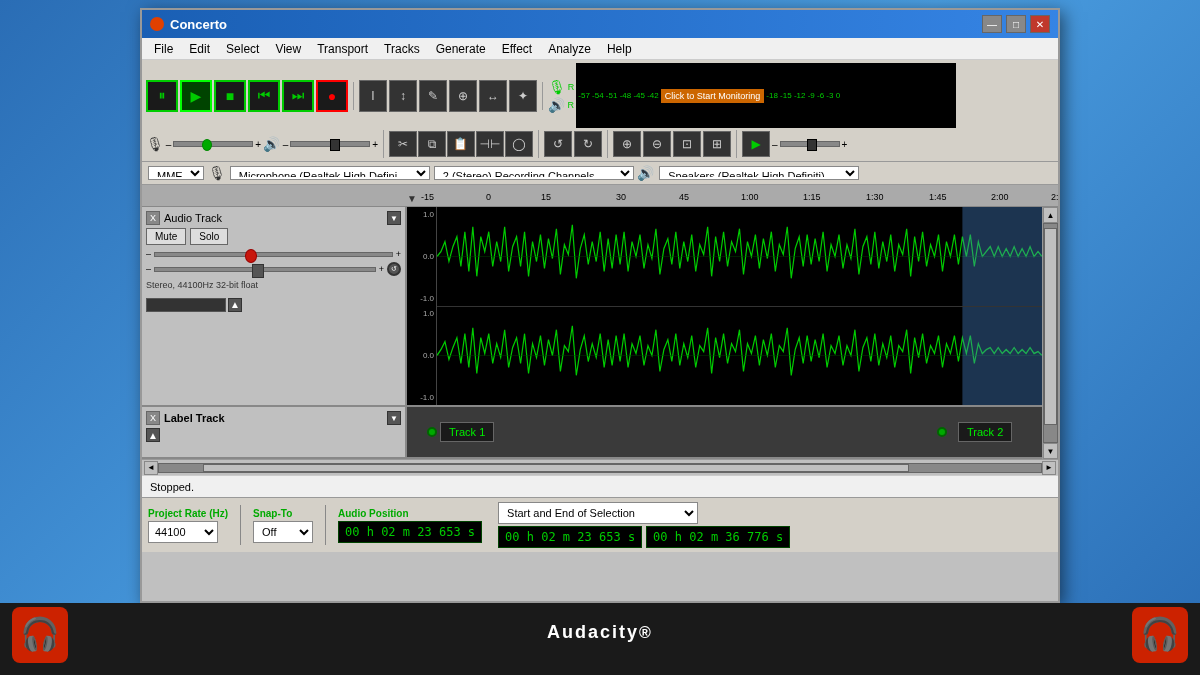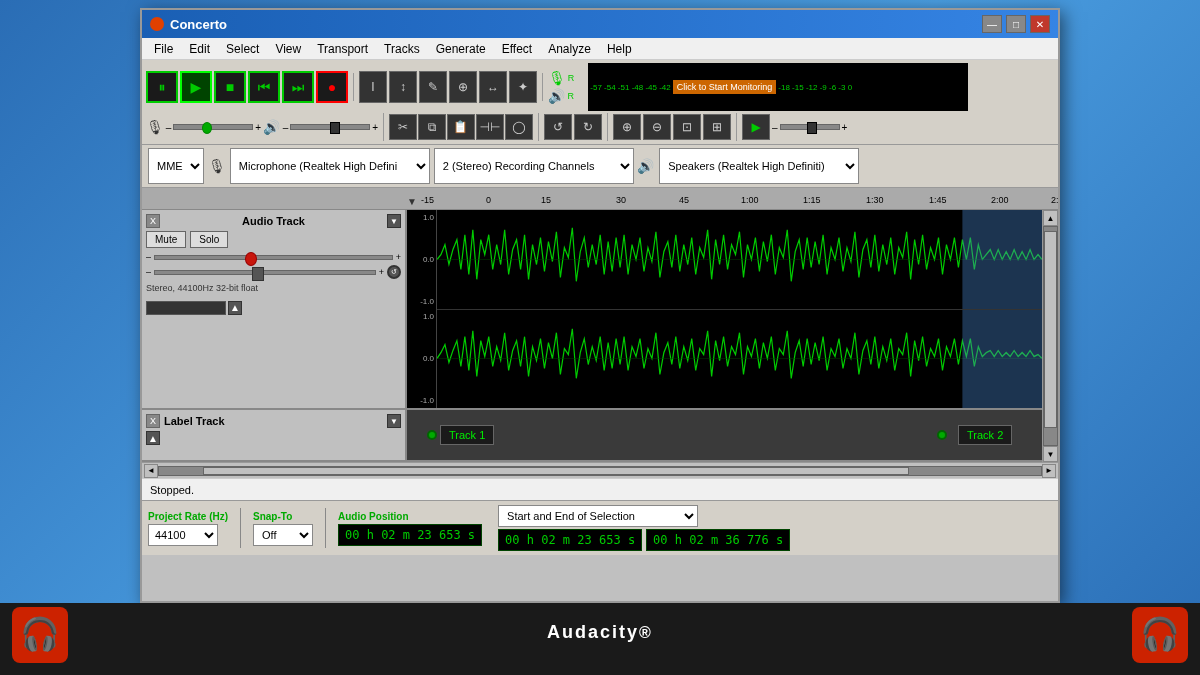--- a/index.html
+++ b/index.html
@@ -197,21 +197,21 @@
       align-items: center;
       gap: 4px;
       padding: 3px 6px;
       border-bottom: 1px solid #999;
     }
     .device-select {
       background: white;
       border: 1px solid #888;
       font-size: 11px;
       padding: 2px 4px;
-      height: 36px;
+      height: 14px;
     }
 
     
     .timeline-ruler {
       height: 22px;
       background: #aaa;
       border-bottom: 1px solid #888;
       display: flex;
       align-items: flex-end;
       padding: 0 0 2px 265px;
@@ -420,21 +420,21 @@
           <div style="display:flex;align-items:center;gap:2px;">
             <span style="color:#00cc00;font-size:14px;">🎙</span>
             <span style="color:#00cc00;font-size:9px;">R</span>
           </div>
           <div style="display:flex;align-items:center;gap:2px;">
             <span style="color:#00cc00;font-size:14px;">🔊</span>
             <span style="color:#00cc00;font-size:9px;">R</span>
           </div>
         </div>
 
-        <div style="display:flex;flex-direction:column;background:#000;padding:2px;gap:2px;flex:1;max-width:380px;height:48px;justify-content:space-around;margin-left:12px;">
+        <div style="display:flex;flex-direction:column;background:#000;padding:2px;gap:2px;flex:1;max-width:380px;height:65px;justify-content:space-around;">
           <div style="display:flex;align-items:center;gap:2px;">
             <span style="color:#00cc00;font-size:8px;white-space:nowrap;">-57 -54 -51 -48 -45 -42</span>
             <button class="click-monitor-btn">Click to Start Monitoring</button>
             <span style="color:#00cc00;font-size:8px;white-space:nowrap;">-18 -15 -12 -9 -6 -3 0</span>
           </div>
         </div>
       </div>
 
       <div class="toolbar-row">
 
@@ -524,21 +524,21 @@
 
     <div class="main-tracks-wrapper">
 
       <div class="tracks-scroll-area">
 
         <div style="display:flex;height:200px;border-bottom:2px solid #888;">
 
           <div style="width:265px;background:#c0c0c0;border-right:2px solid #888;padding:4px;flex-shrink:0;">
             <div style="display:flex;align-items:center;gap:4px;margin-bottom:3px;">
               <div class="track-close-btn">X</div>
-              <span style="font-size:11px;font-weight:bold;color:#000;flex:1;text-align:center;">Audio Track</span>
+              <span style="font-size:11px;font-weight:normal;color:#000;flex:1;">Audio Track</span>
               <div style="width:14px;height:14px;background:#555;border:1px solid #333;font-size:8px;color:white;display:flex;align-items:center;justify-content:center;cursor:pointer;">▼</div>
             </div>
             <div style="display:flex;gap:4px;margin-bottom:4px;">
               <button style="padding:2px 8px;font-size:10px;border:1px solid #666;cursor:pointer;background:#ddd;">Mute</button>
               <button style="padding:2px 8px;font-size:10px;border:1px solid #666;cursor:pointer;background:#ddd;">Solo</button>
             </div>
 
             <div style="display:flex;align-items:center;gap:3px;margin-bottom:3px;">
               <span style="font-size:9px;">–</span>
               <div style="flex:1;height:5px;background:#888;border:1px solid #666;position:relative;">

